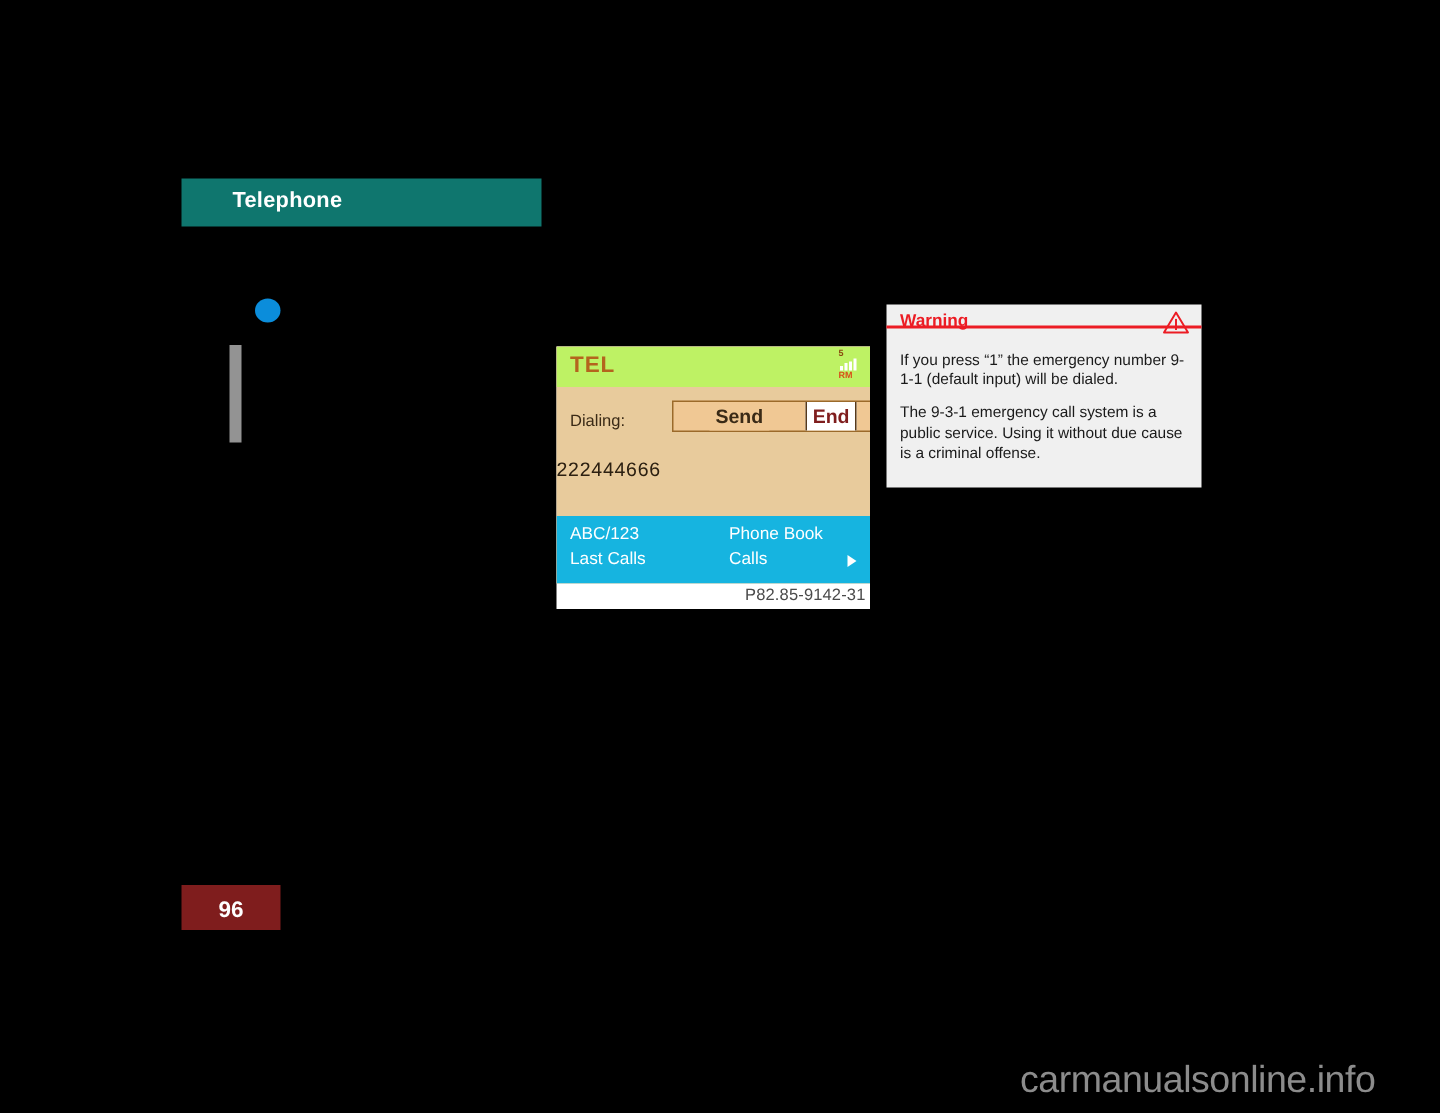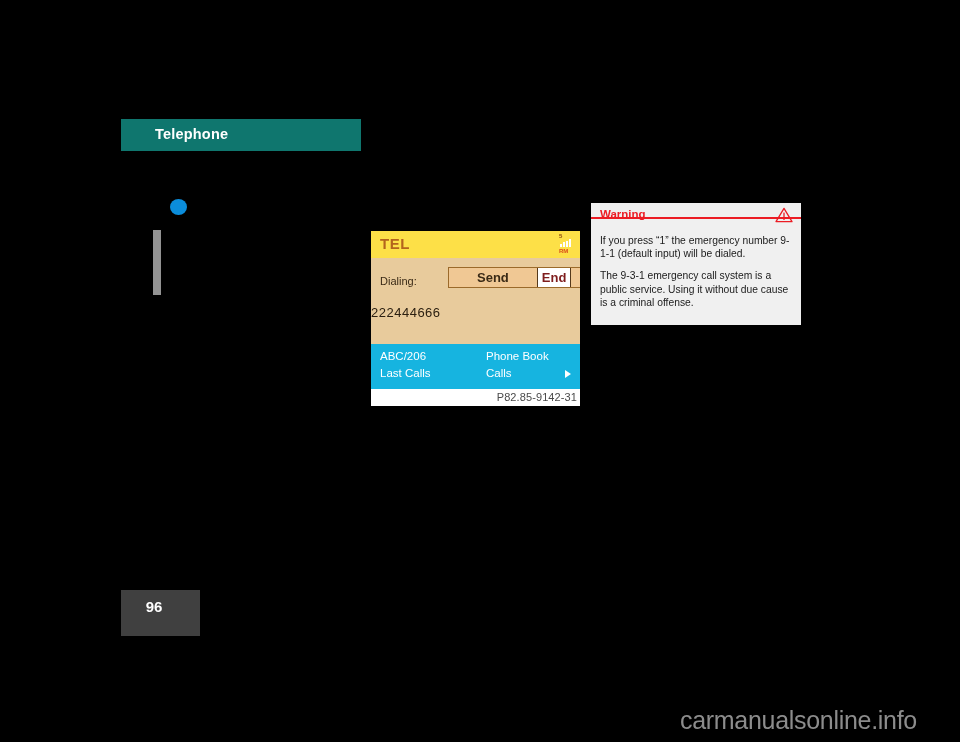--- a/index.html
+++ b/index.html
@@ -72,21 +72,21 @@
     height: 158px;
     background: #e8cb9c;
     overflow: hidden;
   }
   .screen-topbar {
     position: absolute;
     left: 0;
     top: 0;
     width: 209px;
     height: 27px;
-    background: #fde047;
+    background: #bef264;
   }
   .screen-tel-label {
     position: absolute;
     left: 9px;
     top: 4px;
     font-size: 15px;
     font-weight: bold;
     color: #b4641d;
     letter-spacing: 0.6px;
   }
@@ -278,23 +278,22 @@
     color: #1a1a1a;
   }
   #warning-body p:last-child { margin-bottom: 0; }
 
   
   #page-number-tab {
     position: absolute;
     left: 121px;
     top: 590px;
     width: 66px;
-    height: 46px;
-    background: #404040;
-    padding-left: 13px;
+    height: 30px;
+    background: #7f1d1d;
   }
   #page-number-tab .page-num {
     position: absolute;
     left: 0;
     top: 8px;
     width: 66px;
     text-align: center;
     font-size: 15px;
     font-weight: bold;
     color: #ffffff;
@@ -344,21 +343,21 @@
 
     <div id="softkey-row">
       <span class="softkey sk-normal">Send</span>
       <span class="softkey sk-selected">End</span>
       <span class="softkey sk-disabled">Mute</span>
     </div>
 
     <div class="screen-number">222444666</div>
 
     <div id="screen-menubar">
-      <span class="menu-cell m-abc">ABC/206</span>
+      <span class="menu-cell m-abc">ABC/123</span>
       <span class="menu-cell m-last">Last Calls</span>
       <span class="menu-cell m-book">Phone Book</span>
       <span class="menu-cell m-calls">Calls</span>
       <span id="menu-arrow-icon"></span>
     </div>
   </div>
 
   <span id="figure-caption">P82.85-9142-31</span>
 </div>
 

